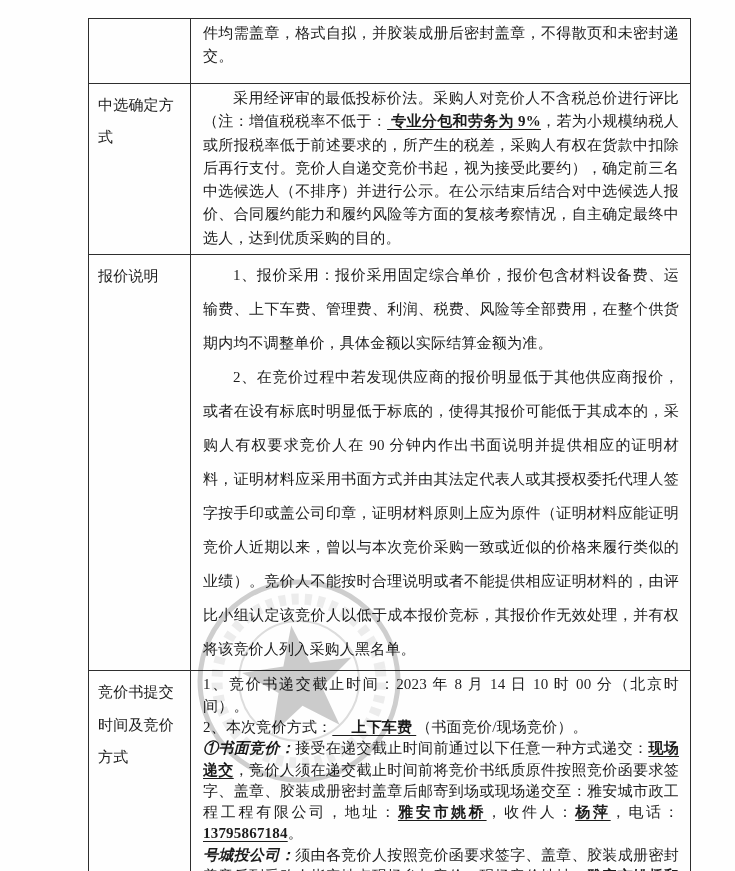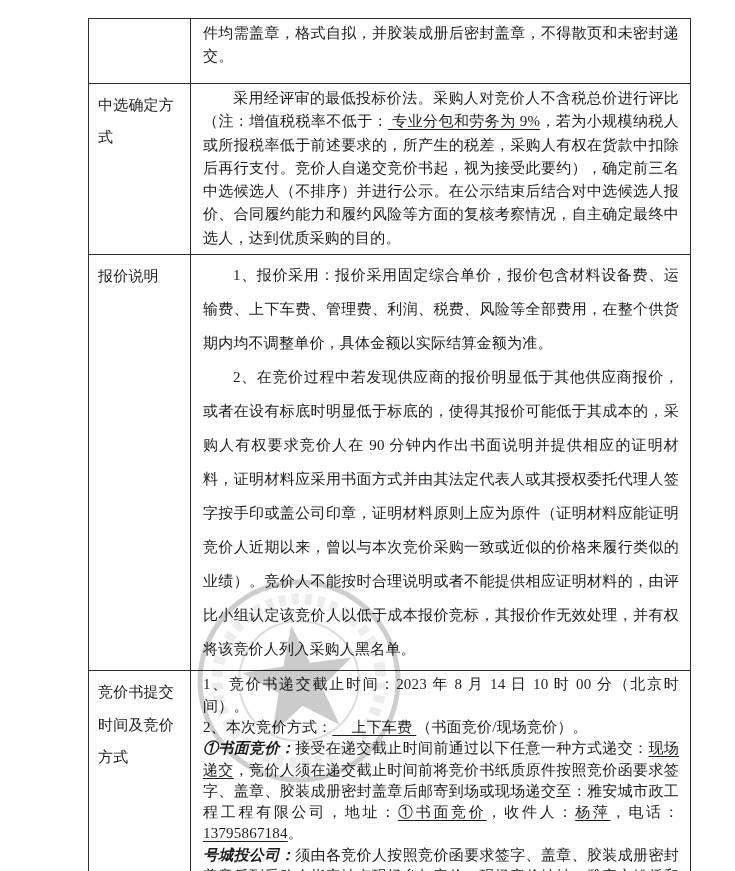--- a/index.html
+++ b/index.html
@@ -35,21 +35,21 @@
   .para{margin:0;}
   .para.indent{text-indent:2em;}
   .row-0{height:65px;}
   .row-1{height:126px;}
   .row-2{height:363px;}
   .row-3{height:245px;}
   .row-0 .content-cell{line-height:1.55;}
   .row-1 .content-cell{line-height:1.55;}
   .row-2 .content-cell{line-height:2.27;}
   .row-3 .content-cell{line-height:1.42;}
-  span.u{text-decoration:underline;text-underline-offset:3px;text-decoration-thickness:1px;}
+  span.u{text-decoration:underline;text-underline-offset:3px;text-decoration-thickness:1px;font-weight:bold;}
   span.b{font-weight:bold;font-style:italic;}
   
   .stamp{
     position:absolute;left:193px;top:575px;width:212px;height:212px;
     pointer-events:none;
     transform:rotate(-8deg);
     mix-blend-mode:multiply;
   }
 </style>
 </head>
@@ -76,21 +76,21 @@
           <td class="content-cell">
             <p class="para indent"><span>1、报价采用：报价采用固定综合单价，报价包含材料设备费、运输费、上下车费、管理费、利润、税费、风险等全部费用，在整个供货期内均不调整单价，具体金额以实际结算金额为准。</span></p>
             <p class="para indent"><span>2、在竞价过程中若发现供应商的报价明显低于其他供应商报价，或者在设有标底时明显低于标底的，使得其报价可能低于其成本的，采购人有权要求竞价人在 90 分钟内作出书面说明并提供相应的证明材料，证明材料应采用书面方式并由其法定代表人或其授权委托代理人签字按手印或盖公司印章，证明材料原则上应为原件（证明材料应能证明竞价人近期以来，曾以与本次竞价采购一致或近似的价格来履行类似的业绩）。竞价人不能按时合理说明或者不能提供相应证明材料的，由评比小组认定该竞价人以低于成本报价竞标，其报价作无效处理，并有权将该竞价人列入采购人黑名单。</span></p>
           </td>
         </tr>
         <tr class="row-3">
           <td class="label-cell">竞价书提交时间及竞价方式</td>
           <td class="content-cell">
             <p class="para"><span>1、竞价书递交截止时间：2023 年 8 月 14 日 10 时 00 分（北京时间）。</span></p>
             <p class="para"><span>2、本次竞价方式：</span><span class="u">　 上下车费 </span><span>（书面竞价/现场竞价）。</span></p>
-            <p class="para"><span class="b">①书面竞价：</span><span>接受在递交截止时间前通过以下任意一种方式递交：</span><span class="u">现场递交</span><span>，竞价人须在递交截止时间前将竞价书纸质原件按照竞价函要求签字、盖章、胶装成册密封盖章后邮寄到场或现场递交至：雅安城市政工程工程有限公司，地址：</span><span class="u">①书面竞价</span><span>，收件人：</span><span class="u">杨萍</span><span>，电话：</span><span class="u">13795867184</span><span>。</span></p>
+            <p class="para"><span class="b">①书面竞价：</span><span>接受在递交截止时间前通过以下任意一种方式递交：</span><span class="u">现场递交</span><span>，竞价人须在递交截止时间前将竞价书纸质原件按照竞价函要求签字、盖章、胶装成册密封盖章后邮寄到场或现场递交至：雅安城市政工程工程有限公司，地址：</span><span class="u">雅安市姚桥</span><span>，收件人：</span><span class="u">杨萍</span><span>，电话：</span><span class="u">13795867184</span><span>。</span></p>
             <p class="para"><span class="b">号城投公司：</span><span>须由各竞价人按照竞价函要求签字、盖章、胶装成册密封盖章后到采购人指定地点现场参与竞价。现场竞价地址：</span><span class="u">雅安市姚桥和兴街 1 号城投公司</span></p>
           </td>
         </tr>
       </tbody>
   </table>
 
   <div class="stamp" style="color: rgb(141, 141, 141);">
     <svg width="212" height="212" viewBox="0 0 212 212">
 
       <circle cx="106" cy="106" r="99" fill="none" stroke="currentColor" stroke-width="5" opacity="0.42"></circle>

